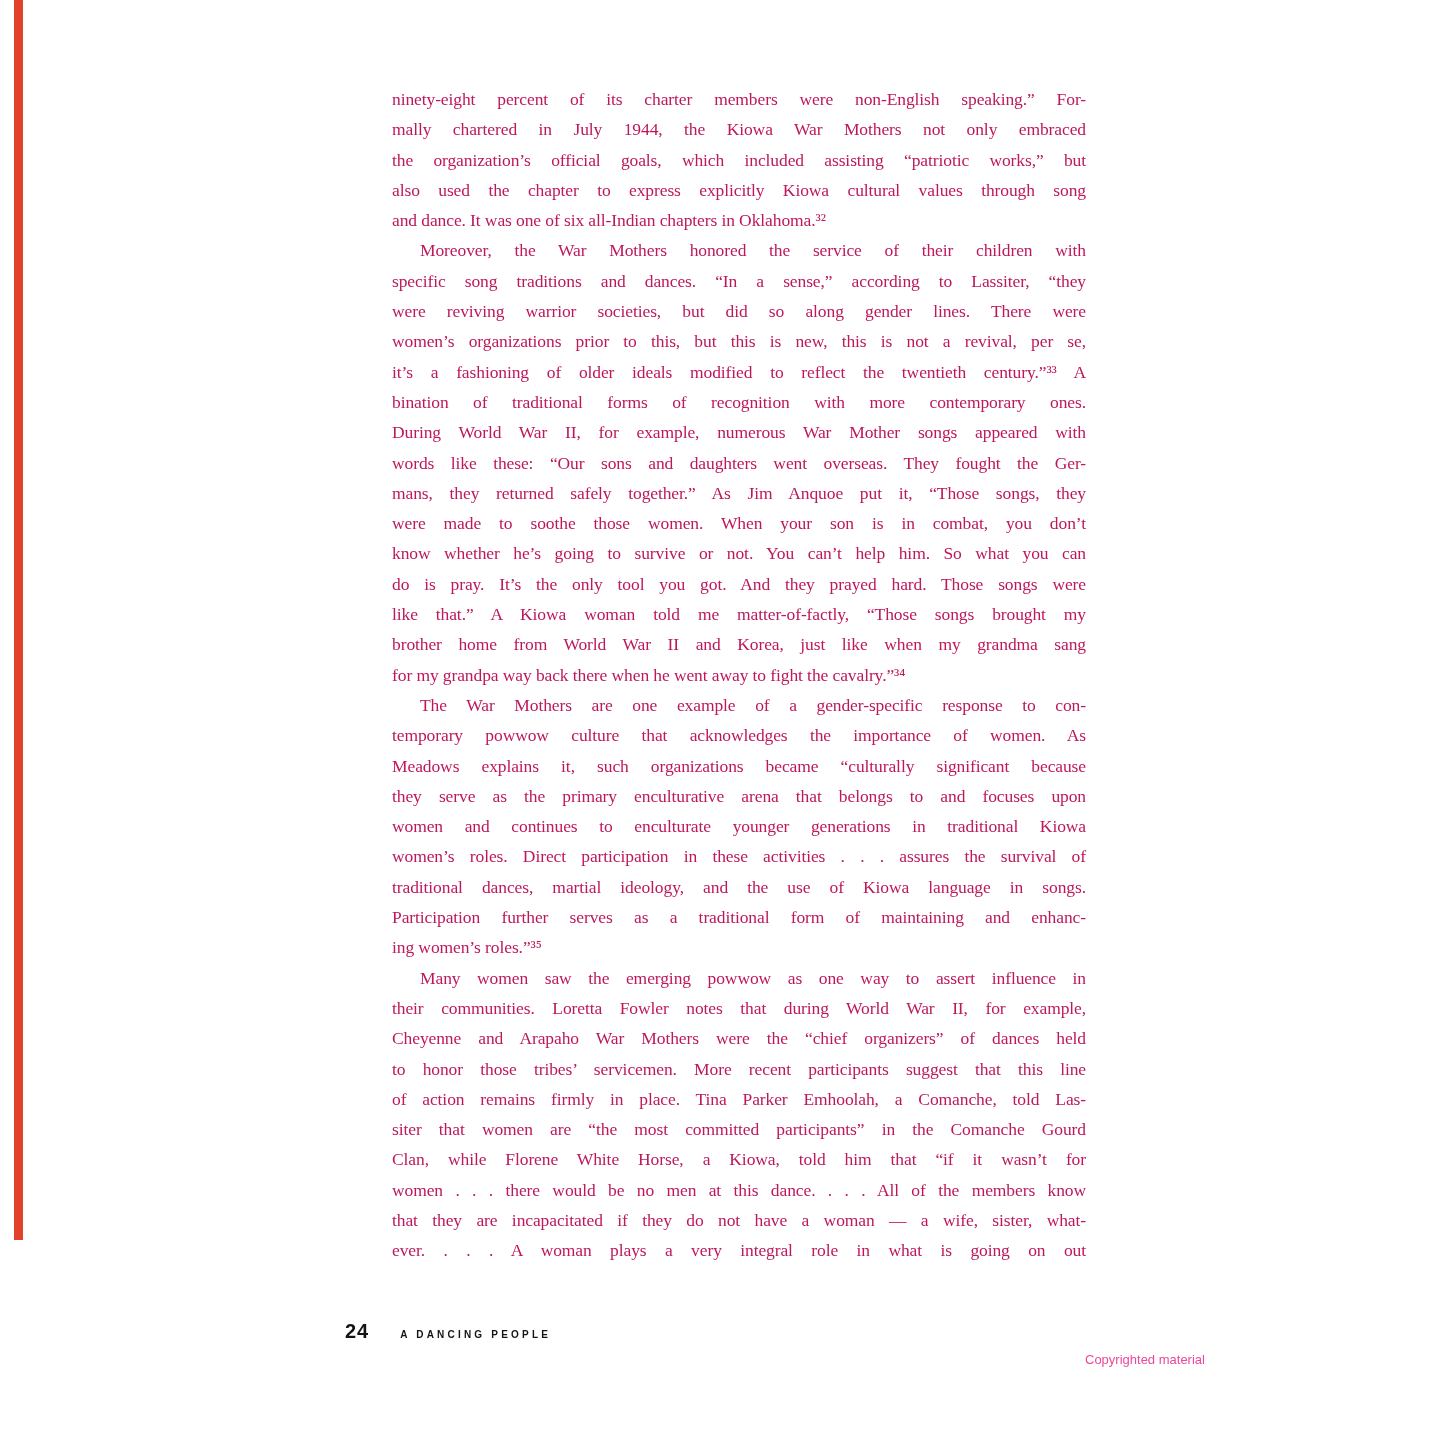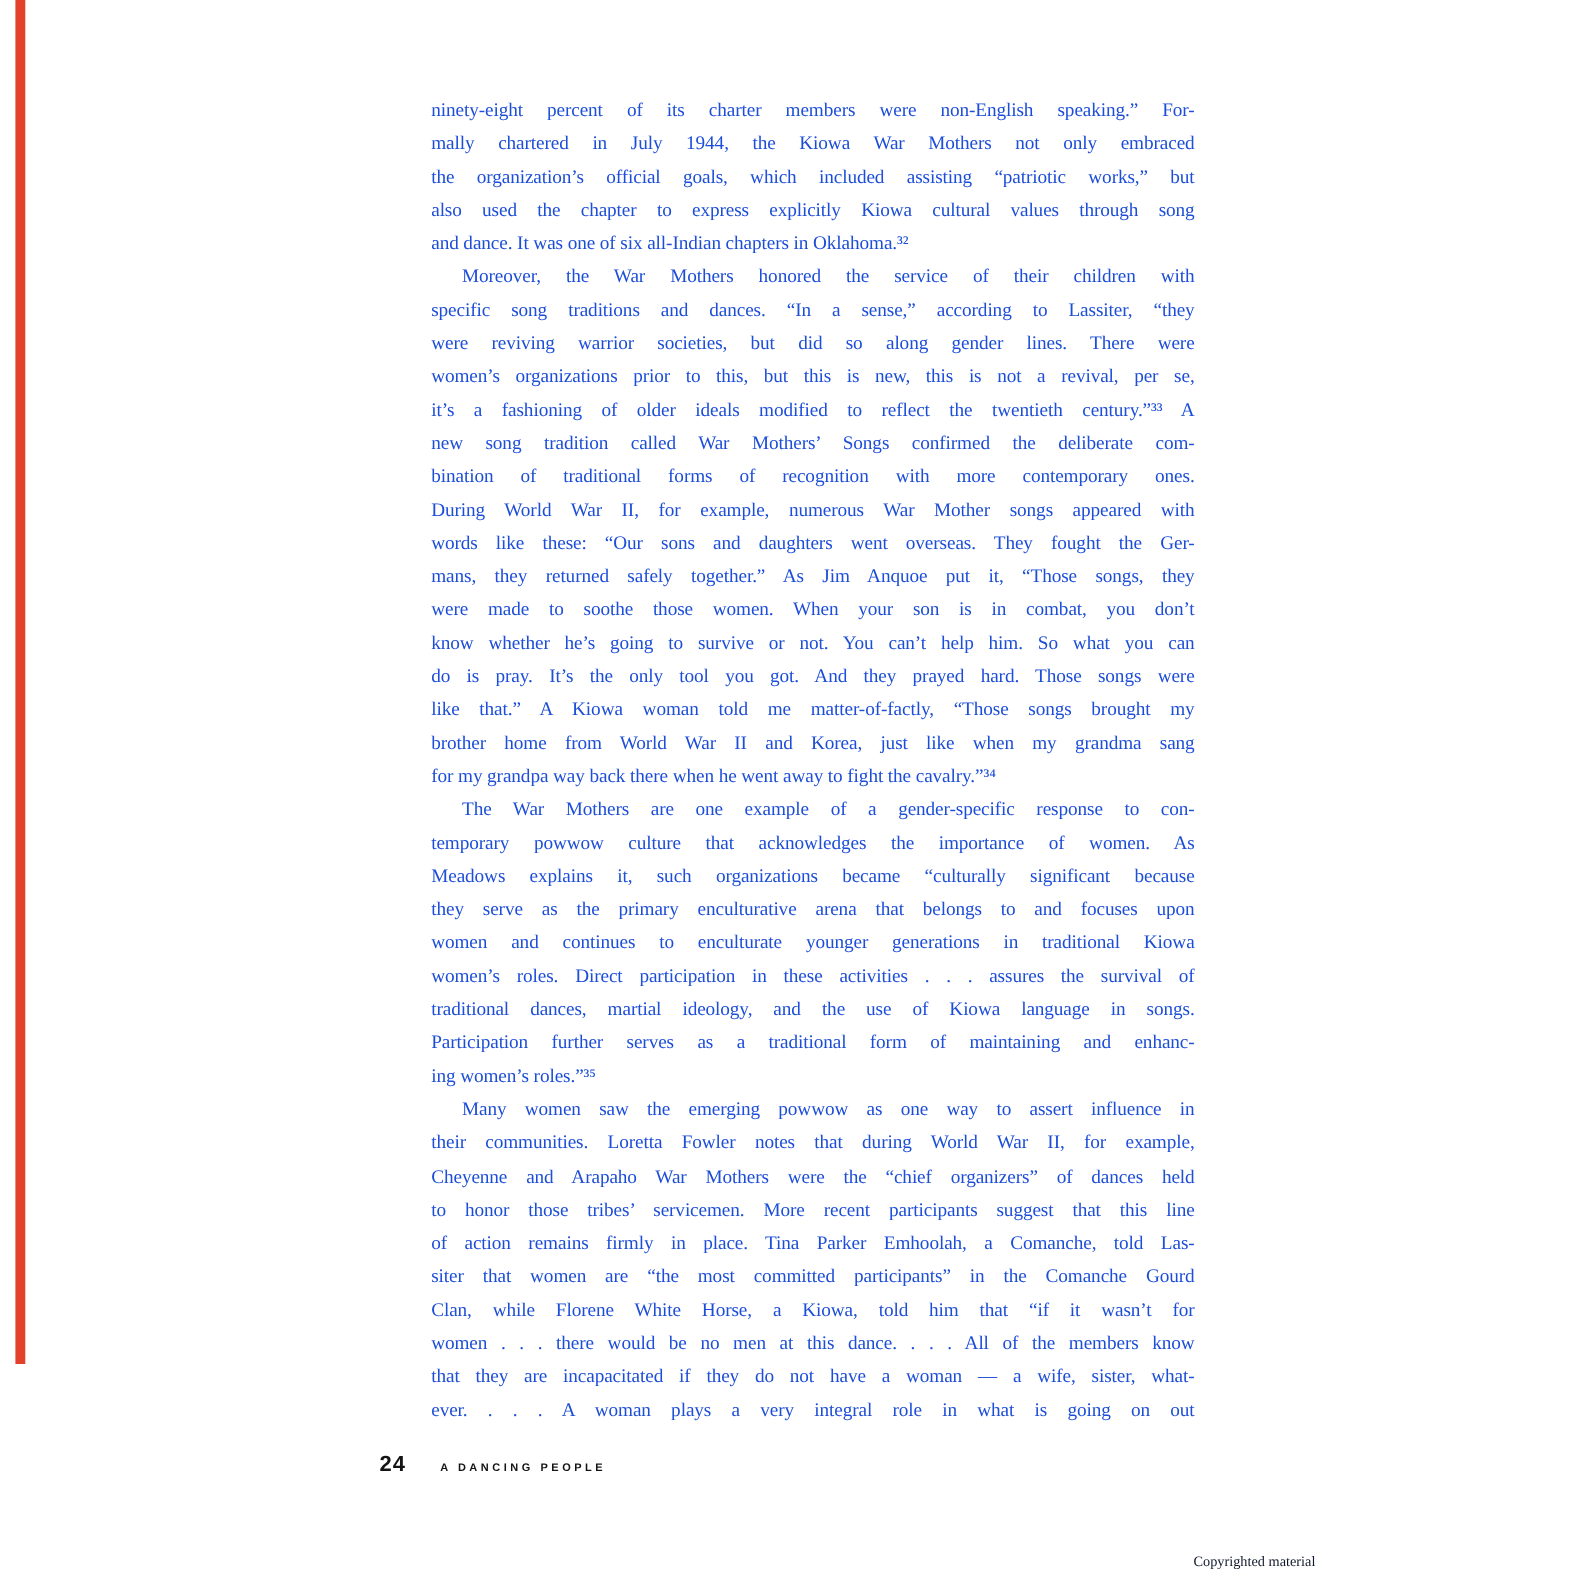--- a/index.html
+++ b/index.html
@@ -55,44 +55,43 @@
   }
   .running-title {
     margin-left: 31px;
     font-size: 10px;
     font-weight: 700;
     letter-spacing: 3.2px;
   }
   .watermark {
     position: absolute;
     left: 1085px;
-    top: 1412px;
-    font-family: Liberation Serif, serif;
+    top: 1352px;
+    font-family: Liberation Sans, sans-serif;
     font-size: 13px;
-    color: #0f172a;
+    color: #ec4899;
   }
 </style>
 </head>
 <body>
 
 <div class="page">
   <div class="stripe" style="background: rgb(226, 66, 44);"></div>
 
-  <main class="text-block" style="color: #1d4ed8; font-family: Liberation Serif, serif;">
+  <main class="text-block" style="color: #be185d; font-family: Liberation Serif, serif;">
       <div class="line">ninety-eight percent of its charter members were non-English speaking.” For-</div>
       <div class="line">mally chartered in July 1944, the Kiowa War Mothers not only embraced</div>
       <div class="line">the organization’s official goals, which included assisting “patriotic works,” but</div>
       <div class="line">also used the chapter to express explicitly Kiowa cultural values through song</div>
       <div class="line endline">and dance. It was one of six all-Indian chapters in Oklahoma.³²</div>
       <div class="line indent">Moreover, the War Mothers honored the service of their children with</div>
       <div class="line">specific song traditions and dances. “In a sense,” according to Lassiter, “they</div>
       <div class="line">were reviving warrior societies, but did so along gender lines. There were</div>
       <div class="line">women’s organizations prior to this, but this is new, this is not a revival, per se,</div>
       <div class="line">it’s a fashioning of older ideals modified to reflect the twentieth century.”³³ A</div>
-      <div class="line">new song tradition called War Mothers’ Songs confirmed the deliberate com-</div>
       <div class="line">bination of traditional forms of recognition with more contemporary ones.</div>
       <div class="line">During World War II, for example, numerous War Mother songs appeared with</div>
       <div class="line">words like these: “Our sons and daughters went overseas. They fought the Ger-</div>
       <div class="line">mans, they returned safely together.” As Jim Anquoe put it, “Those songs, they</div>
       <div class="line">were made to soothe those women. When your son is in combat, you don’t</div>
       <div class="line">know whether he’s going to survive or not. You can’t help him. So what you can</div>
       <div class="line">do is pray. It’s the only tool you got. And they prayed hard. Those songs were</div>
       <div class="line">like that.” A Kiowa woman told me matter-of-factly, “Those songs brought my</div>
       <div class="line">brother home from World War II and Korea, just like when my grandma sang</div>
       <div class="line endline">for my grandpa way back there when he went away to fight the cavalry.”³⁴</div>

